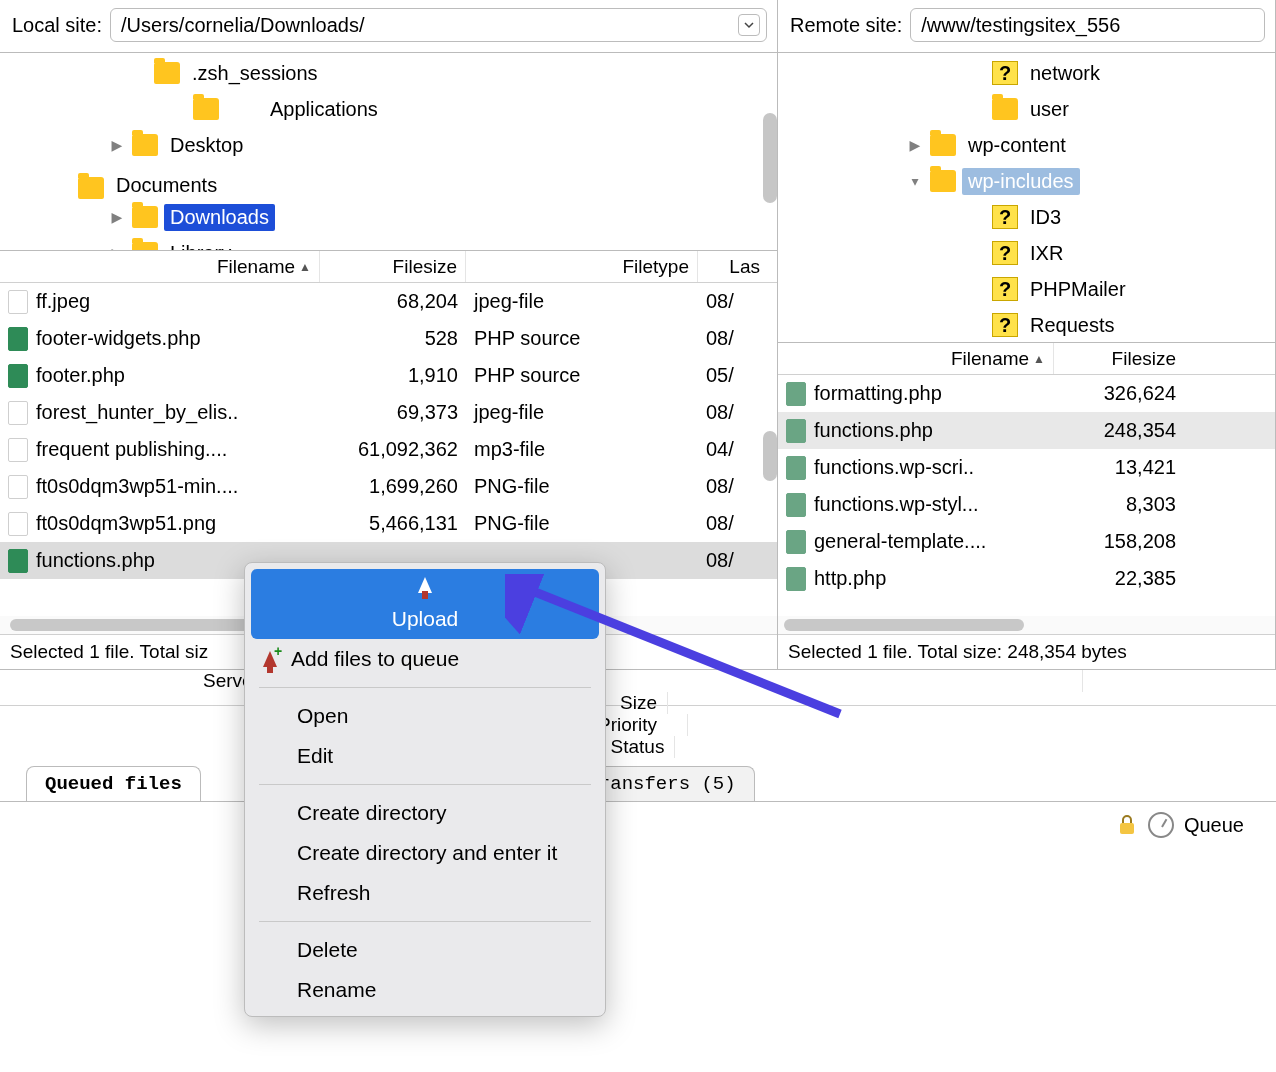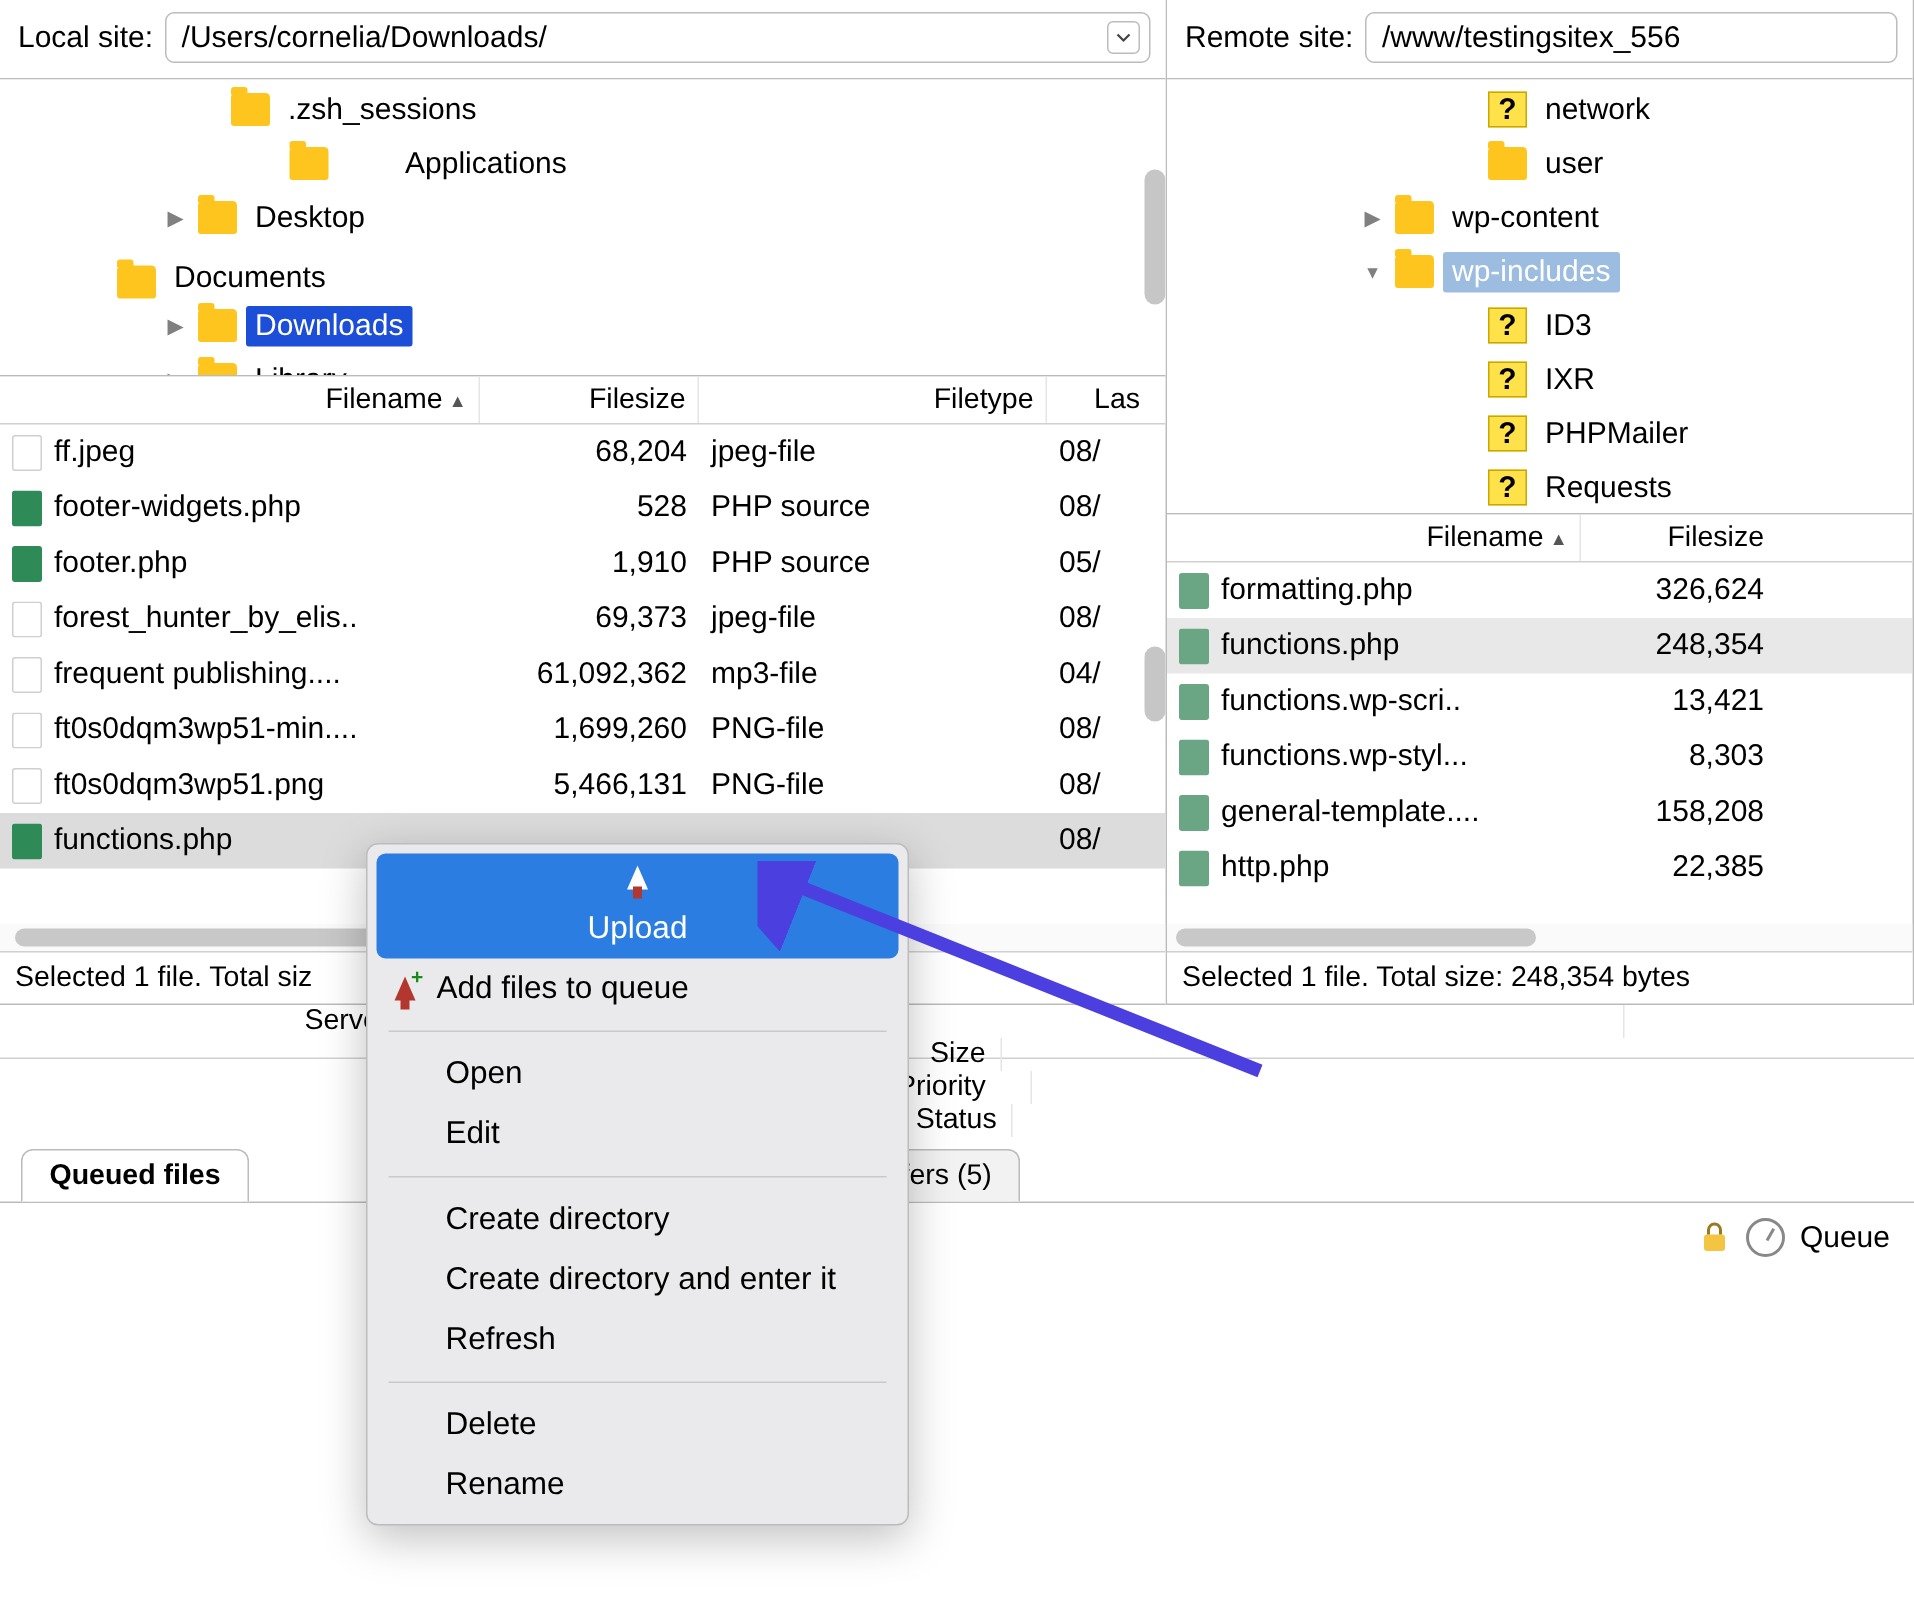--- a/index.html
+++ b/index.html
@@ -207,41 +207,42 @@
   font-size: 19px;
   border-right: 1px solid #e5e5e5;
   height: 100%;
   display: flex;
   align-items: center;
 }
 .bottom-tabs {
   display: flex;
   height: 40px;
   align-items: flex-end;
-  padding-left: 14px;
+  padding-left: 26px;
   gap: 0;
   border-bottom: 1px solid #bbb;
+  font-family: Liberation Mono, monospace;
 }
 .tab {
   border: 1px solid #bbb;
   border-bottom: none;
   border-radius: 8px 8px 0 0;
   padding: 6px 18px;
   font-size: 19px;
   background: #f2f2f2;
   margin-right: -1px;
 }
 .tab.active { background: #fff; font-weight: 600; position: relative; z-index: 2; }
 .bottom-bar {
   height: 46px;
   display: flex;
   align-items: center;
   justify-content: flex-end;
   gap: 10px;
-  padding: 0 16px;
+  padding: 0 32px;
   background: #fff;
 }
 .lock-icon { width: 22px; height: 24px; display:flex; align-items:center; justify-content:center; color:#d4a300; }
 .gauge-icon { width: 26px; height: 26px; border: 2px solid #888; border-radius: 50%; position: relative; }
 .gauge-icon::after { content:""; position:absolute; width:2px; height:9px; background:#888; top:4px; left:11px; transform:rotate(30deg); transform-origin:bottom; }
 .context-menu {
   position: absolute;
   left: 244px;
   top: 562px;
   width: 362px;

